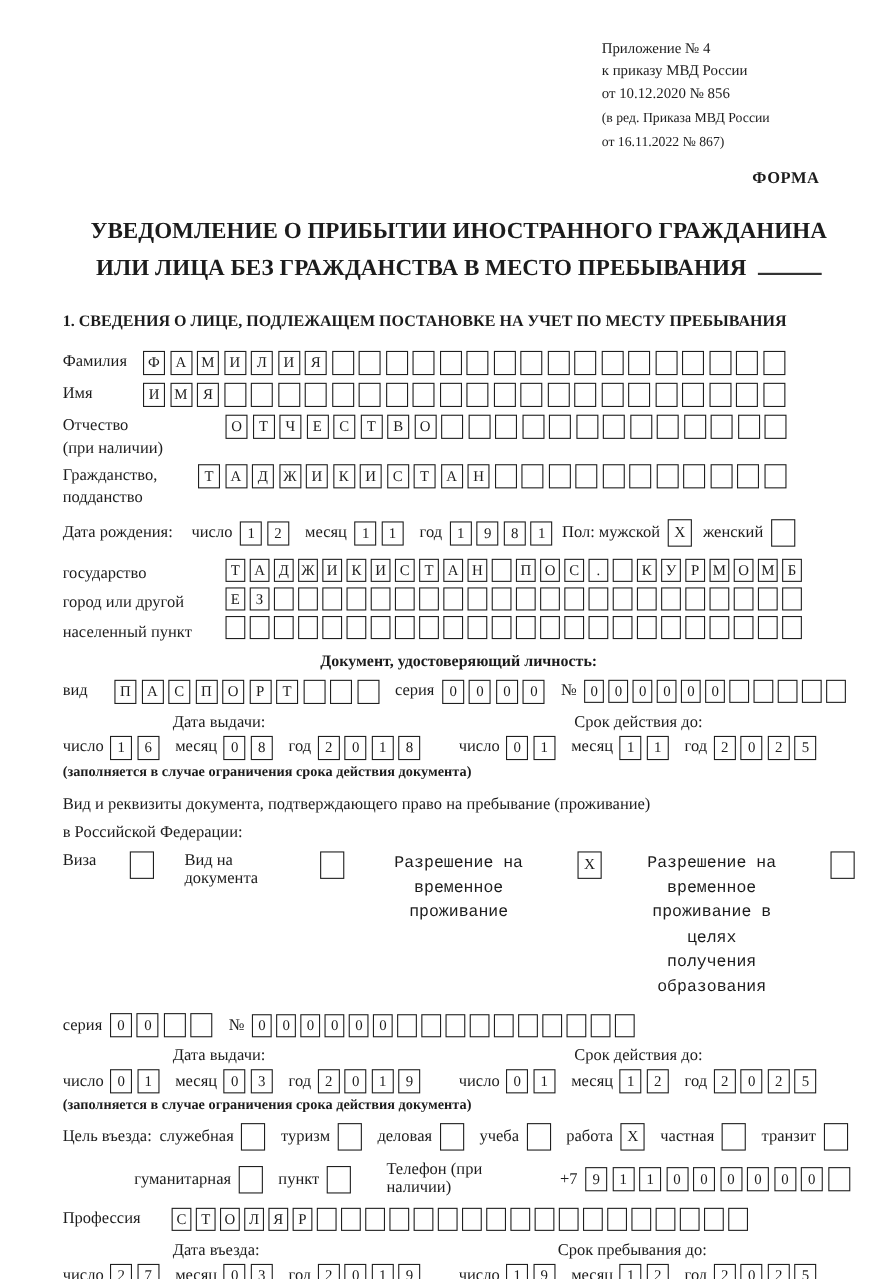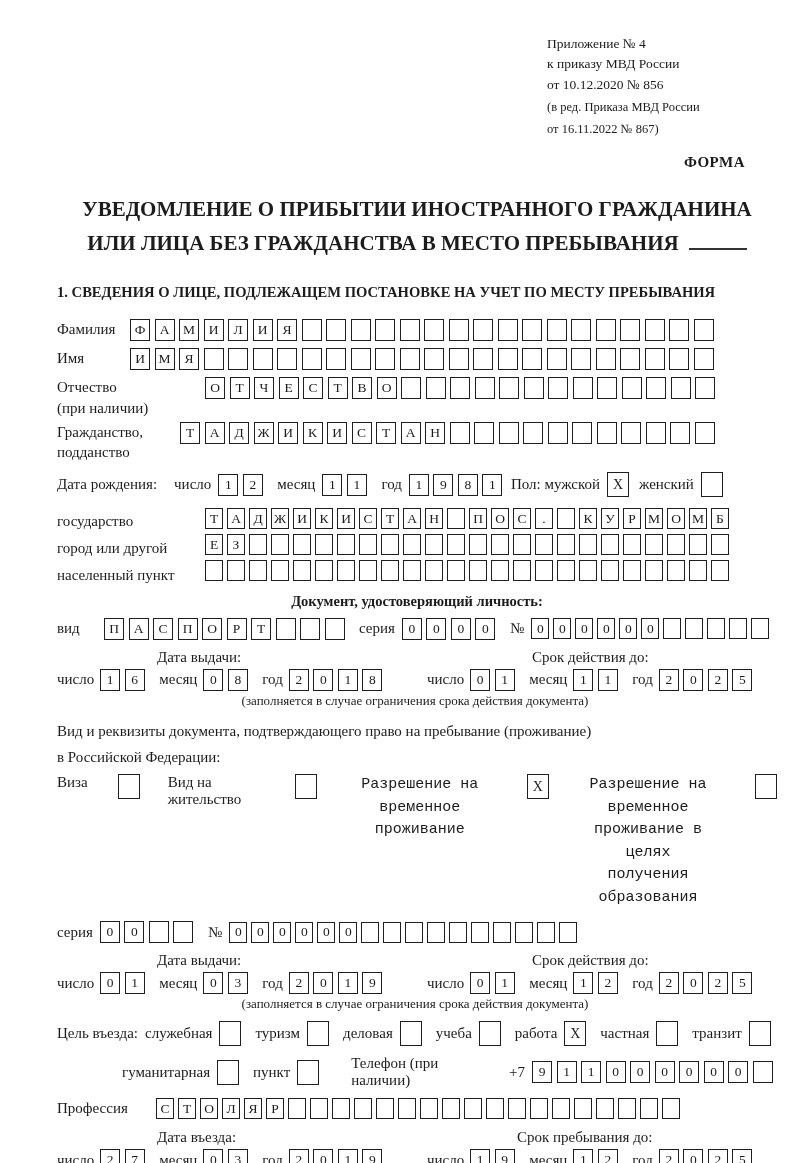--- a/index.html
+++ b/index.html
@@ -27,27 +27,27 @@
   }
   .sm .cell { width:18px; margin-right:4px; height:21px; }
   .cb .cell { width:22px; height:25px; margin-right:0; font-size:14px; }
   .stack { display:flex; flex-direction:column; }
   .stack .cells { margin-bottom:5px; }
 
   .center-bold { text-align:center; font-weight:bold; font-size:14.5px; margin:4px 0 8px 0; }
   .inline-lbl { font-size:15px; margin:0 7px 0 10px; align-self:center; }
   .inline-lbl.first { margin-left:0; }
 
-  .dg-row { display:flex; margin-bottom:2px;gap:10px; }
+  .dg-row { display:flex; margin-bottom:2px; }
   .dg { }
   .dg-title { font-size:15px; margin-bottom:3px; }
   .dg-line { display:flex; align-items:center; }
   .dg-line .t { font-size:15px; margin-right:6px; }
   .dg-line .t2 { font-size:15px; margin:0 6px 0 10px; }
-  .note { font-size:13px; text-align:center; padding-right:4px; margin-bottom:9px; margin-top:1px; }
+  .note { font-size:13px; text-align:left; padding-right:4px; margin-bottom:9px; margin-top:1px;font-weight:bold; }
   .plain { font-size:15px; line-height:1.75; }
 
   .ck-row { display:flex; margin-top:4px; margin-bottom:12px; }
   .ck-item { display:flex; align-items:flex-start;gap:22px; }
   .ck-lbl { font-size:15px; margin-right:8px; }
   .ck-lbl.center { text-align:center; line-height:1.5;font-family:Liberation Mono, monospace; }
 
   .purpose-row { display:flex; align-items:center; margin-bottom:9px; }
   .purpose-row .plbl { font-size:15px; margin-right:7px; }
   .purpose-row .pbox { margin-right:14px; }
@@ -400,21 +400,21 @@
   <div class="plain">в Российской Федерации:</div>
 
   <div class="ck-row">
     <div class="ck-item">
       <span class="ck-lbl">Виза</span>
       <span class="cells cb">
           <span class="cell"></span>
         </span>
     </div>
     <div class="ck-item" style="margin-left:28px">
-      <span class="ck-lbl">Вид на жительство</span>
+      <span class="ck-lbl">Вид на документа</span>
       <span class="cells cb" style="margin-left:14px">
           <span class="cell"></span>
         </span>
     </div>
     <div class="ck-item" style="margin-left:26px">
       <span class="ck-lbl center"><span>Разрешение на временное</span><br><span>проживание</span></span>
       <span class="cells cb">
           <span class="cell">X</span>
         </span>
     </div>

